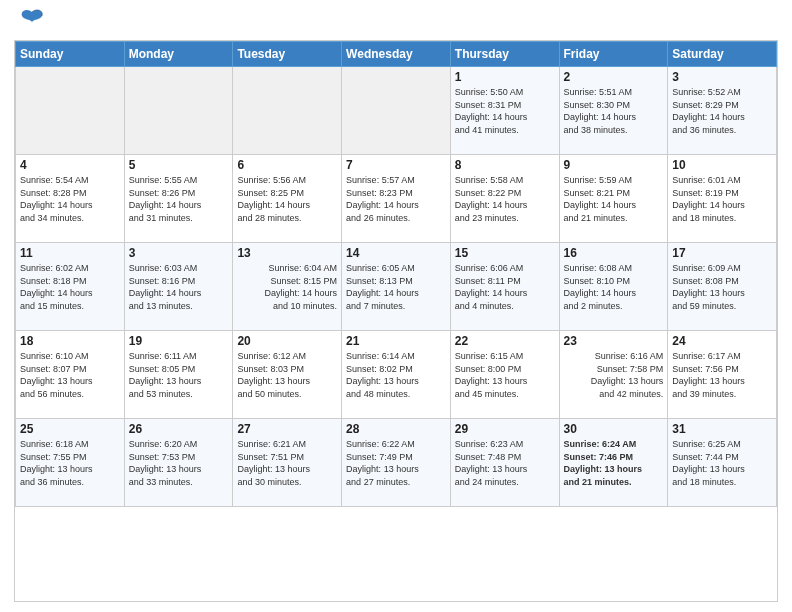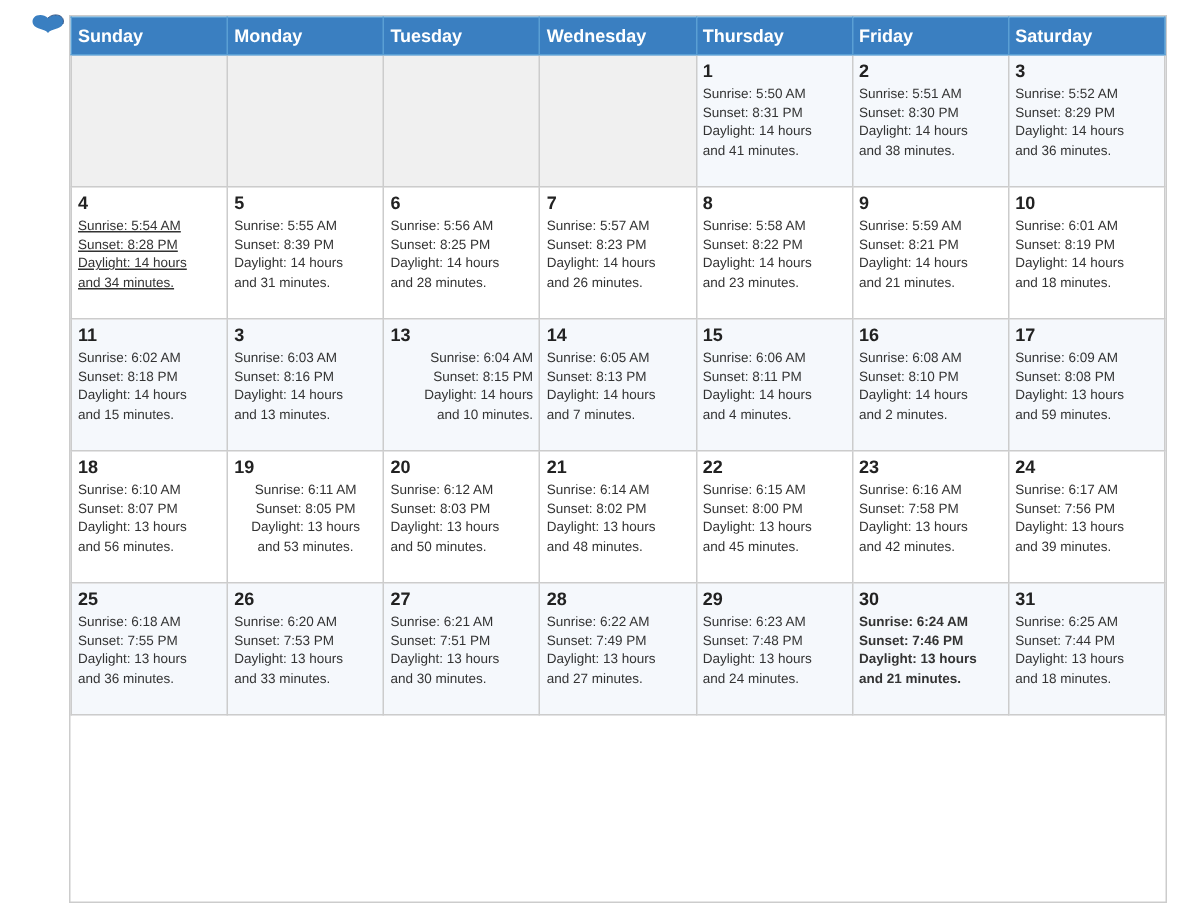--- a/index.html
+++ b/index.html
@@ -7,21 +7,21 @@
       font-family: Arial, sans-serif;
       background: #fff;
       width: 792px;
       height: 612px;
       overflow: hidden;
     }
     .page {
       width: 792px;
       height: 612px;
       display: flex;
-      flex-direction: row;
+      flex-direction: column;
       padding: 10px 14px 10px 14px;
     }
     .header {
       display: flex;
       justify-content: space-between;
       align-items: flex-start;
       margin-bottom: 6px;
     }
     .logo {
       display: flex;
@@ -154,29 +154,29 @@
               <span class="day-num">3</span>
               <div class="day-info" style="white-space: pre-line;">Sunrise: 5:52 AM
 Sunset: 8:29 PM
 Daylight: 14 hours
 and 36 minutes.</div>
             </td>
           </tr>
           <tr>
             <td>
               <span class="day-num">4</span>
-              <div class="day-info" style="white-space: pre-line; text-decoration: underline;">Sunrise: 5:54 AM
+              <div class="day-info" style="white-space: pre-line;">Sunrise: 5:54 AM
 Sunset: 8:28 PM
 Daylight: 14 hours
 and 34 minutes.</div>
             </td>
             <td>
               <span class="day-num">5</span>
               <div class="day-info" style="white-space: pre-line;">Sunrise: 5:55 AM
-Sunset: 8:39 PM
+Sunset: 8:26 PM
 Daylight: 14 hours
 and 31 minutes.</div>
             </td>
             <td>
               <span class="day-num">6</span>
               <div class="day-info" style="white-space: pre-line;">Sunrise: 5:56 AM
 Sunset: 8:25 PM
 Daylight: 14 hours
 and 28 minutes.</div>
             </td>
@@ -263,21 +263,21 @@
           <tr>
             <td>
               <span class="day-num">18</span>
               <div class="day-info" style="white-space: pre-line;">Sunrise: 6:10 AM
 Sunset: 8:07 PM
 Daylight: 13 hours
 and 56 minutes.</div>
             </td>
             <td>
               <span class="day-num">19</span>
-              <div class="day-info" style="white-space: pre-line; text-align: center;">Sunrise: 6:11 AM
+              <div class="day-info" style="white-space: pre-line;">Sunrise: 6:11 AM
 Sunset: 8:05 PM
 Daylight: 13 hours
 and 53 minutes.</div>
             </td>
             <td>
               <span class="day-num">20</span>
               <div class="day-info" style="white-space: pre-line;">Sunrise: 6:12 AM
 Sunset: 8:03 PM
 Daylight: 13 hours
 and 50 minutes.</div>
@@ -291,21 +291,21 @@
             </td>
             <td>
               <span class="day-num">22</span>
               <div class="day-info" style="white-space: pre-line;">Sunrise: 6:15 AM
 Sunset: 8:00 PM
 Daylight: 13 hours
 and 45 minutes.</div>
             </td>
             <td>
               <span class="day-num">23</span>
-              <div class="day-info" style="white-space: pre-line;">Sunrise: 6:16 AM
+              <div class="day-info" style="white-space: pre-line; text-align: right;">Sunrise: 6:16 AM
 Sunset: 7:58 PM
 Daylight: 13 hours
 and 42 minutes.</div>
             </td>
             <td>
               <span class="day-num">24</span>
               <div class="day-info" style="white-space: pre-line;">Sunrise: 6:17 AM
 Sunset: 7:56 PM
 Daylight: 13 hours
 and 39 minutes.</div>

